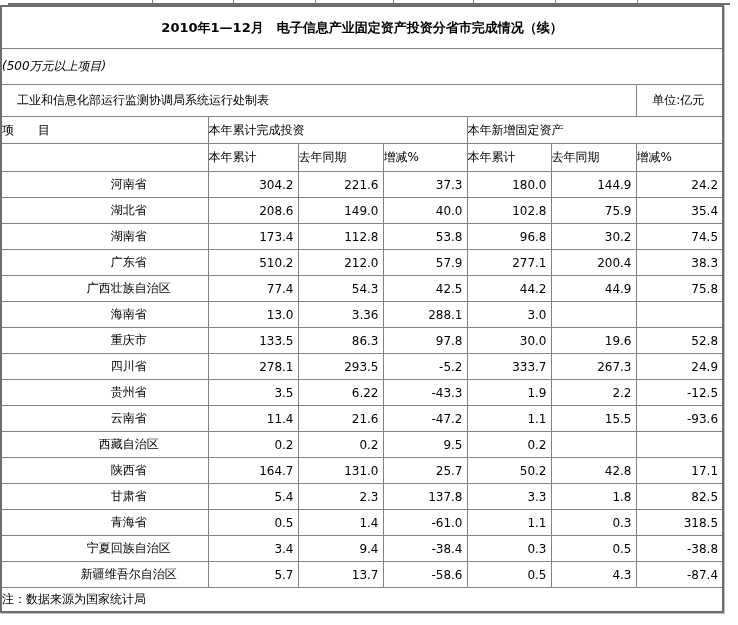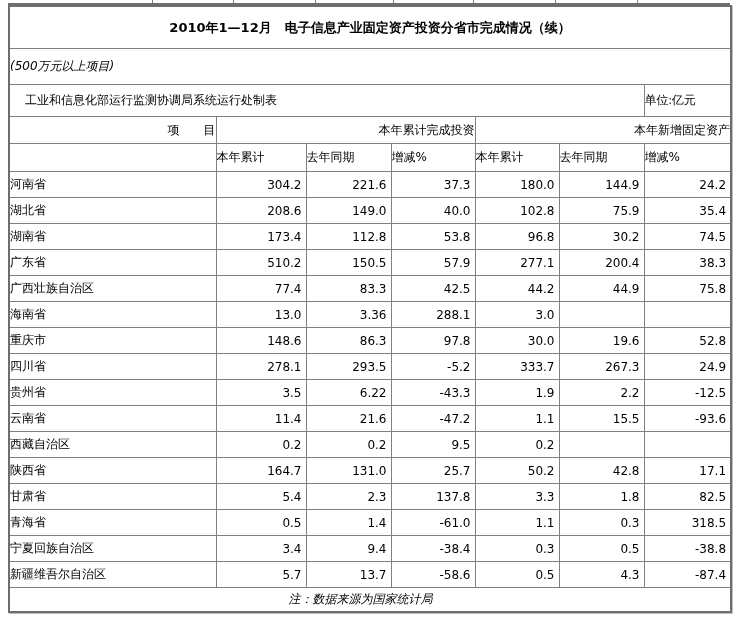--- a/index.html
+++ b/index.html
@@ -22,46 +22,45 @@
     position:relative;
     margin-left:8px;
     width:722px;
     height:3px;
     border-bottom:2px solid var(--outer);
   }
   .cutoff-strip .tick{
     position:absolute;top:0;width:1px;height:3px;background:var(--border);
   }
   table.main{
-    margin-left:8px;
     width:722px;
     border-collapse:collapse;
     table-layout:fixed;
     border:2px solid var(--outer);
     box-shadow:1px 1px 0 #c0c0c0;
   }
   td{
     border:1px solid var(--border);
     padding:0;
     font-size:12px;
     color:var(--text);
     overflow:hidden;
     white-space:nowrap;
   }
   .row-title td{height:41px;text-align:center;font-weight:bold;font-size:13px;}
   .row-subtitle td{height:35px;text-align:left;font-style:italic;}
   .row-meta td{height:31px;}
   .row-meta .left{text-align:left;padding-left:15px;}
-  .row-meta .right{text-align:left;padding-right:2px;font-family:Liberation Serif, serif;}
-  .row-ghead td{height:26px;text-align:right;}
+  .row-meta .right{text-align:center;padding-right:2px;}
+  .row-ghead td{height:26px;text-align:left;}
   .row-shead td{height:27px;}
   tbody.data td{height:25px;}
-  tbody.data td.name{}
+  tbody.data td.name{text-align:center;padding-left:48px;}
   td.num{text-align:right;padding-right:4px;}
-  .row-note td{height:23px;text-align:center;padding-right:19px;font-style:italic;}
+  .row-note td{height:23px;text-align:left;padding-right:19px;}
 </style>
 </head>
 <body>
 
 <div class="cutoff-strip">
   <div class="tick" style="left:144px"></div>
   <div class="tick" style="left:225px"></div>
   <div class="tick" style="left:307px"></div>
   <div class="tick" style="left:385px"></div>
   <div class="tick" style="left:465px"></div>
@@ -132,50 +131,50 @@
     <td class="num">112.8</td>
     <td class="num">53.8</td>
     <td class="num">96.8</td>
     <td class="num">30.2</td>
     <td class="num">74.5</td>
   </tr>
 
   <tr>
     <td class="name">广东省</td>
     <td class="num">510.2</td>
-    <td class="num">150.5</td>
+    <td class="num">212.0</td>
     <td class="num">57.9</td>
     <td class="num">277.1</td>
     <td class="num">200.4</td>
     <td class="num">38.3</td>
   </tr>
 
   <tr>
     <td class="name">广西壮族自治区</td>
     <td class="num">77.4</td>
-    <td class="num">83.3</td>
+    <td class="num">54.3</td>
     <td class="num">42.5</td>
     <td class="num">44.2</td>
     <td class="num">44.9</td>
     <td class="num">75.8</td>
   </tr>
 
   <tr>
     <td class="name">海南省</td>
     <td class="num">13.0</td>
     <td class="num">3.36</td>
     <td class="num">288.1</td>
     <td class="num">3.0</td>
     <td class="num"></td>
     <td class="num"></td>
   </tr>
 
   <tr>
     <td class="name">重庆市</td>
-    <td class="num">148.6</td>
+    <td class="num">133.5</td>
     <td class="num">86.3</td>
     <td class="num">97.8</td>
     <td class="num">30.0</td>
     <td class="num">19.6</td>
     <td class="num">52.8</td>
   </tr>
 
   <tr>
     <td class="name">四川省</td>
     <td class="num">278.1</td>

